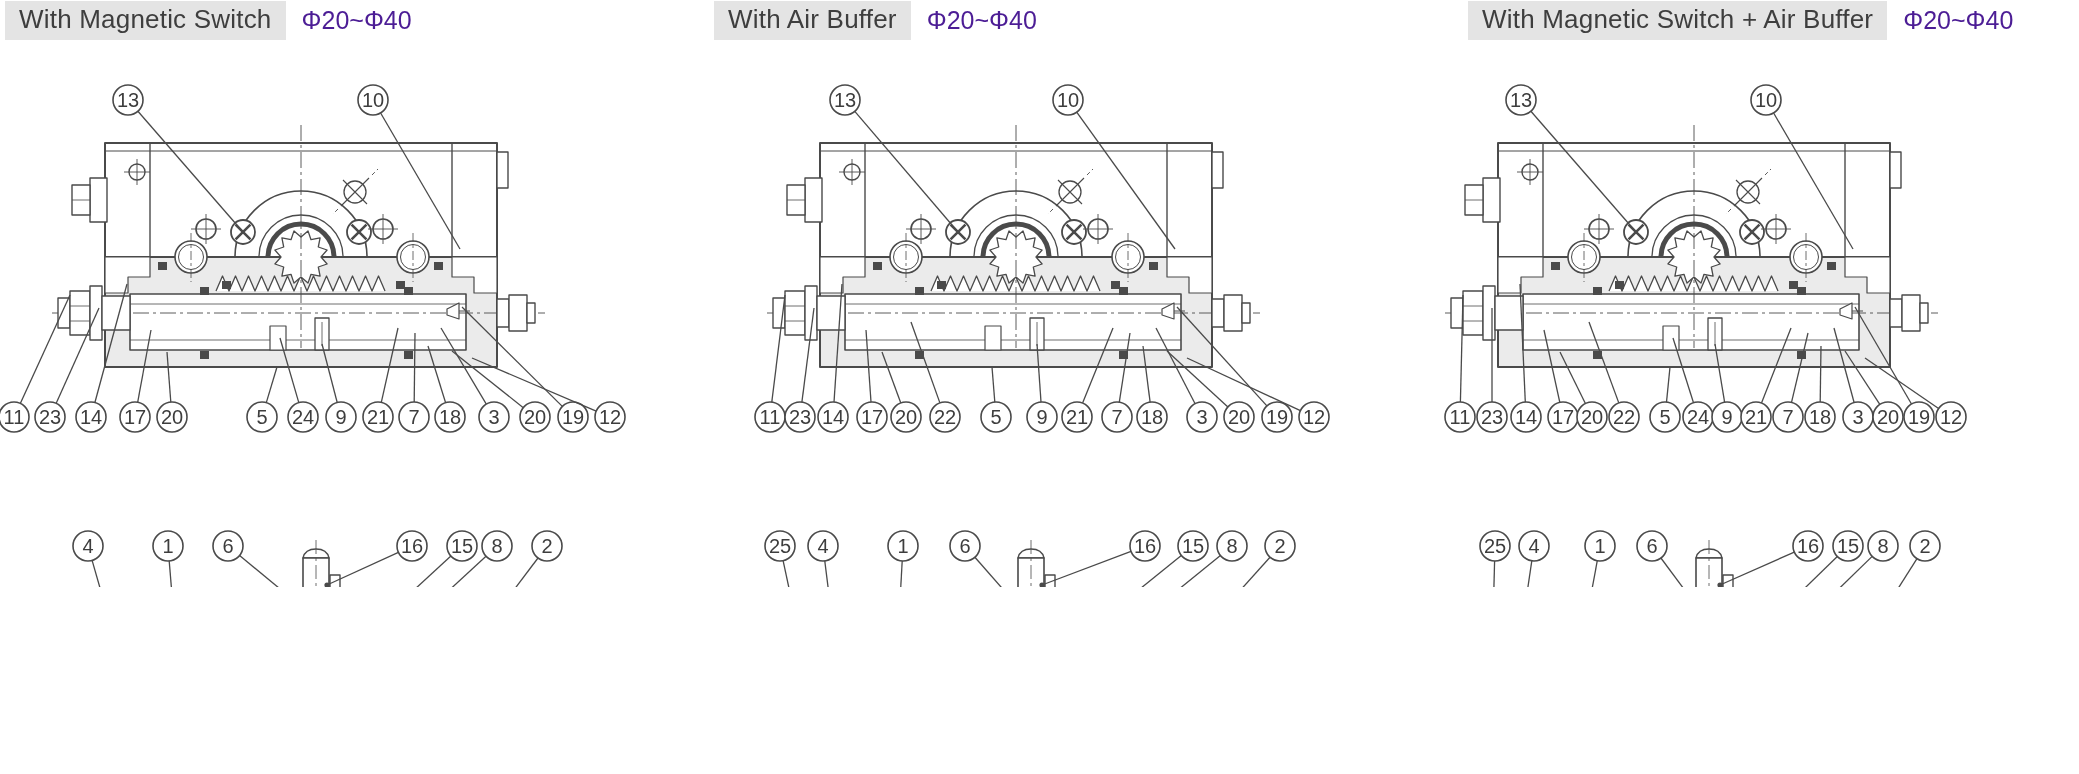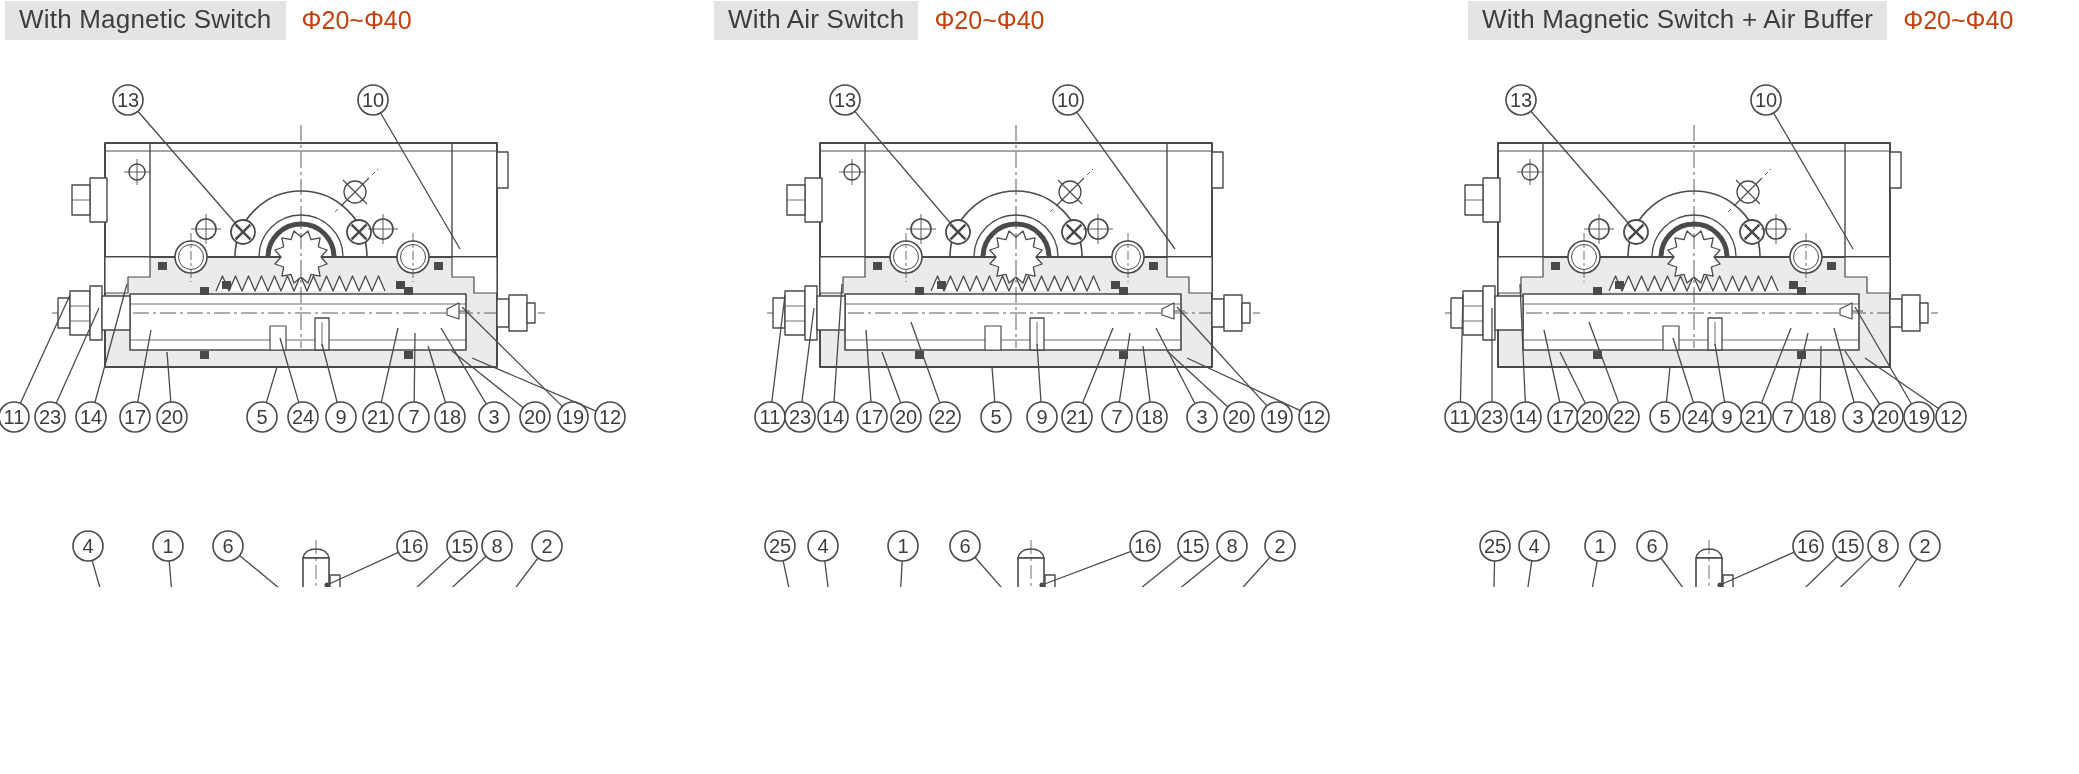--- a/index.html
+++ b/index.html
@@ -5,35 +5,35 @@
   html,body{margin:0;padding:0;background:#fff;}
   .page{
     position:relative;width:2079px;height:587px;background:#ffffff;
     font-family:"Liberation Sans",sans-serif;overflow:hidden;
   }
   .panel-header{position:absolute;top:1px;display:flex;align-items:center;gap:16px;}
   .panel-title{
     background:#e4e4e4;color:#3e3e3e;font-size:26px;font-weight:400;
     padding:4px 14px 5px 14px;line-height:1.15;white-space:nowrap;letter-spacing:0.2px;
   }
-  .bore-range{color:#c2410c;font-size:25px;white-space:nowrap;}
+  .bore-range{color:#4c1d95;font-size:25px;white-space:nowrap;}
   svg.view{position:absolute;overflow:visible;}
   svg text{font-family:"Liberation Sans","DejaVu Sans",sans-serif;}
 </style>
 </head>
 <body>
 
 <div class="page">
 
   <header class="panel-header" style="left:5px">
     <span class="panel-title">With Magnetic Switch</span>
     <span class="bore-range">Φ20~Φ40</span>
   </header>
   <header class="panel-header" style="left:714px">
-    <span class="panel-title">With Air Switch</span>
+    <span class="panel-title">With Air Buffer</span>
     <span class="bore-range">Φ20~Φ40</span>
   </header>
   <header class="panel-header" style="left:1468px">
     <span class="panel-title">With Magnetic Switch + Air Buffer</span>
     <span class="bore-range">Φ20~Φ40</span>
   </header>
 
   <svg class="view" style="left:0px;top:0px" width="660" height="450" viewBox="0 0 660 450">
       <g stroke-linejoin="round">
         <rect x="105" y="143" width="392" height="114" fill="#fff" stroke="#4a4a4a" stroke-width="2"></rect>

